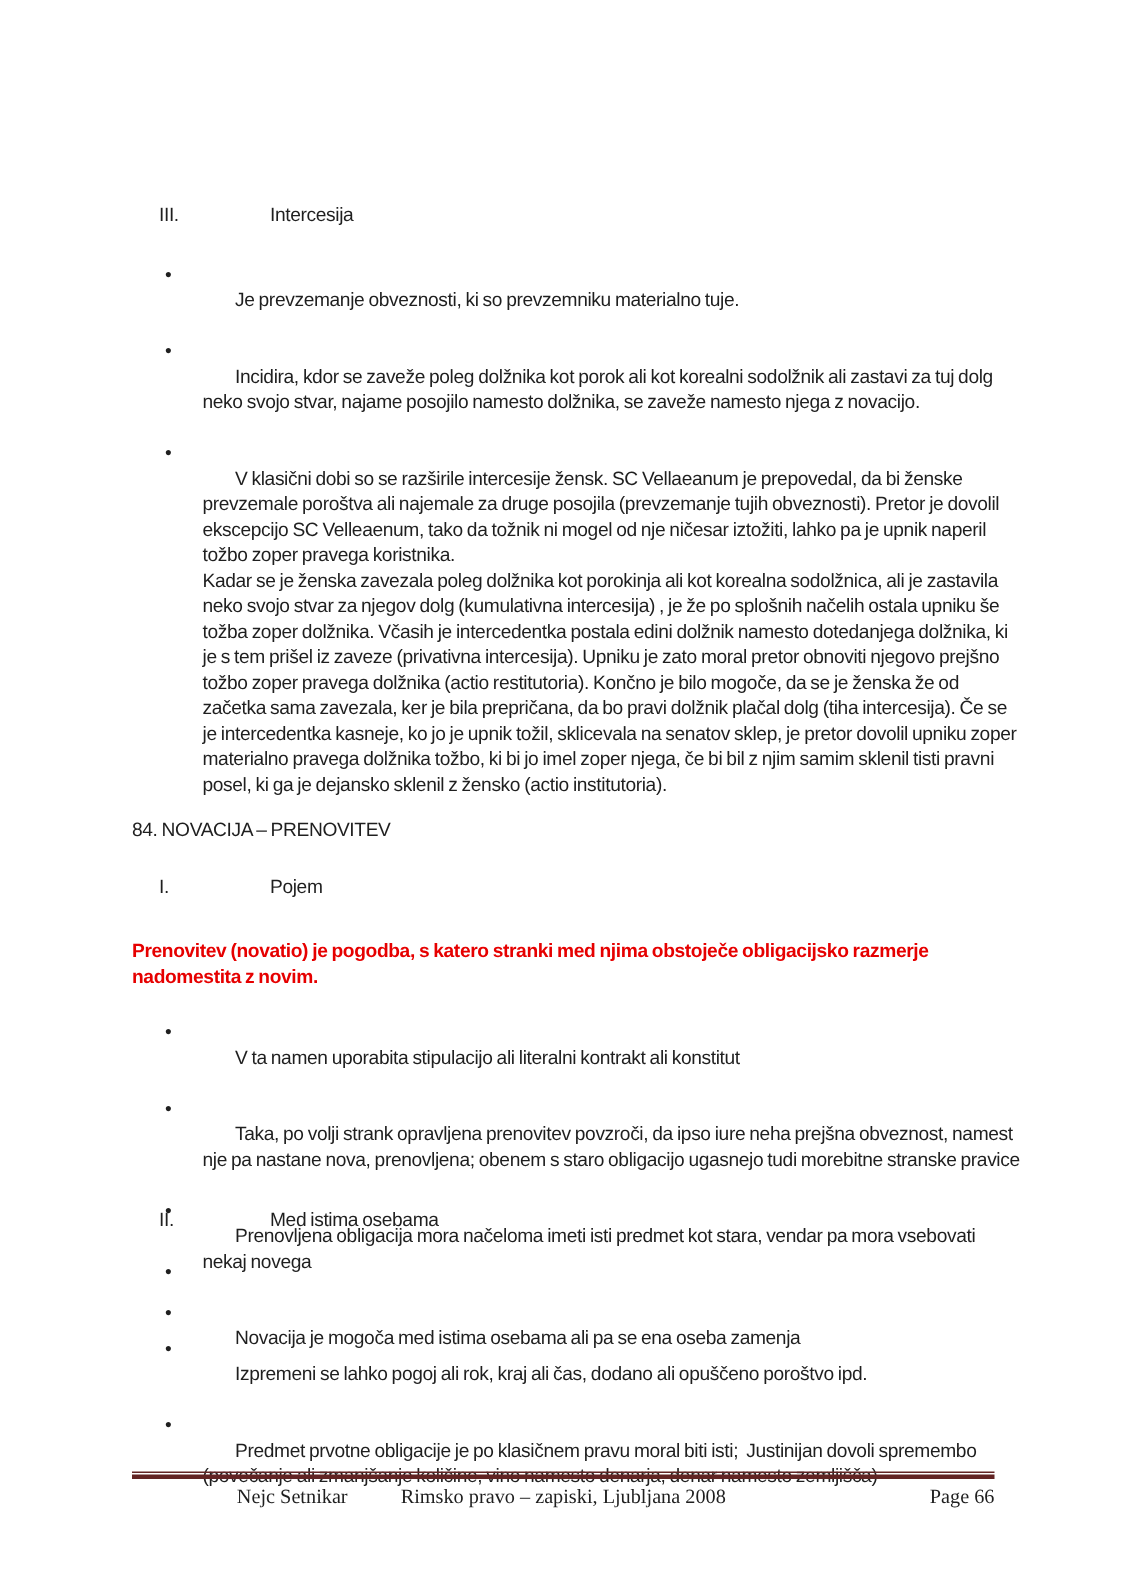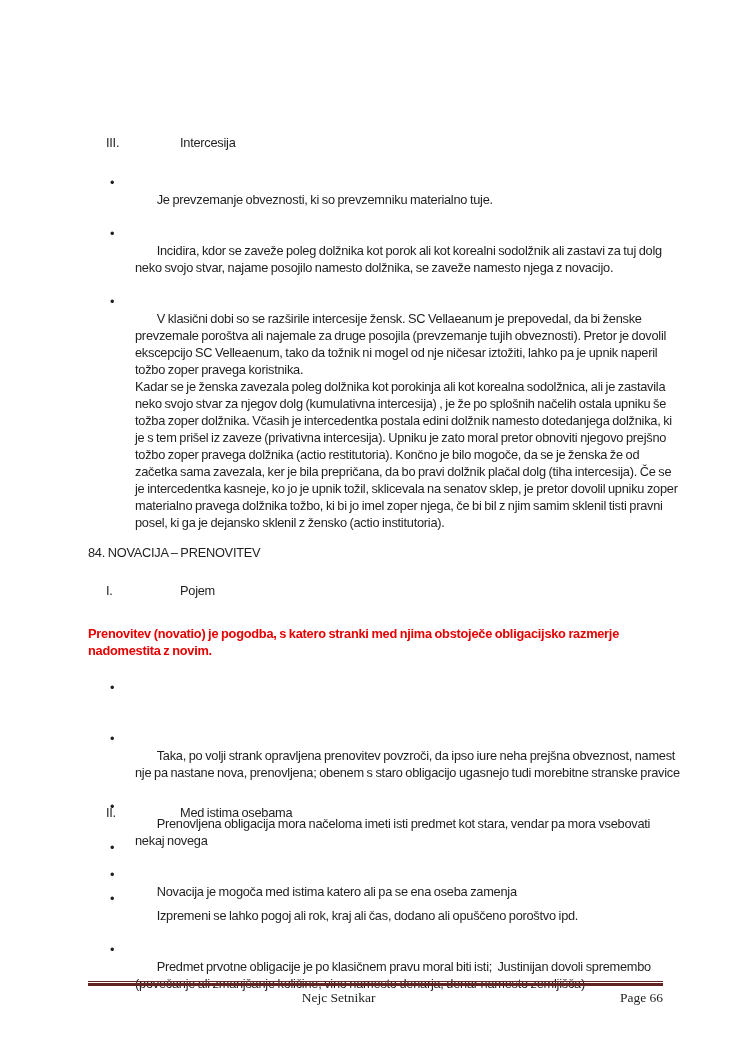--- a/index.html
+++ b/index.html
@@ -104,30 +104,30 @@
   </section>
 
   <section class="sec sec-novacija">
     <div class="chapter-heading">84. NOVACIJA – PRENOVITEV</div>
     <div class="outline-head mt">
       <span class="num">I.</span><span class="lbl">Pojem</span>
     </div>
     <div class="def-para">Prenovitev (novatio) je pogodba, s katero stranki med njima obstoječe obligacijsko razmerje nadomestita z novim.</div>
     <div class="list">
       <div class="li gap-after-def">
-        <span class="bullet">•</span>
+        <span class="bullet">•</span><span class="txt">V ta namen uporabita stipulacijo ali literalni kontrakt ali konstitut</span>
       </div>
       <div class="li">
         <span class="bullet">•</span><span class="txt">Taka, po volji strank opravljena prenovitev povzroči, da ipso iure neha prejšna obveznost, namest nje pa nastane nova, prenovljena; obenem s staro obligacijo ugasnejo tudi morebitne stranske pravice</span>
       </div>
       <div class="li">
         <span class="bullet">•</span><span class="txt">Prenovljena obligacija mora načeloma imeti isti predmet kot stara, vendar pa mora vsebovati nekaj novega</span>
       </div>
       <div class="li">
-        <span class="bullet">•</span><span class="txt">Novacija je mogoča med istima katero ali pa se ena oseba zamenja</span>
+        <span class="bullet">•</span><span class="txt">Novacija je mogoča med istima osebama ali pa se ena oseba zamenja</span>
       </div>
     </div>
   </section>
 
   <section class="sec sec-osebama">
     <div class="outline-head">
       <span class="num">II.</span><span class="lbl">Med istima osebama</span>
     </div>
     <div class="list">
       <div class="li gap-after-head-sm">
@@ -138,16 +138,17 @@
       </div>
       <div class="li">
         <span class="bullet">•</span><span class="txt">Predmet prvotne obligacije je po klasičnem pravu moral biti isti;  Justinijan dovoli spremembo (povečanje ali zmanjšanje količine, vino namesto denarja, denar namesto zemljišča)</span>
       </div>
     </div>
   </section>
 
   <div class="footer-rule"></div>
   <div class="footer">
     <span class="f-left">Nejc Setnikar</span>
+    <span class="f-center">Rimsko pravo – zapiski, Ljubljana 2008</span>
     <span class="f-right">Page 66</span>
   </div>
 
 </div>
 
 </body></html>

